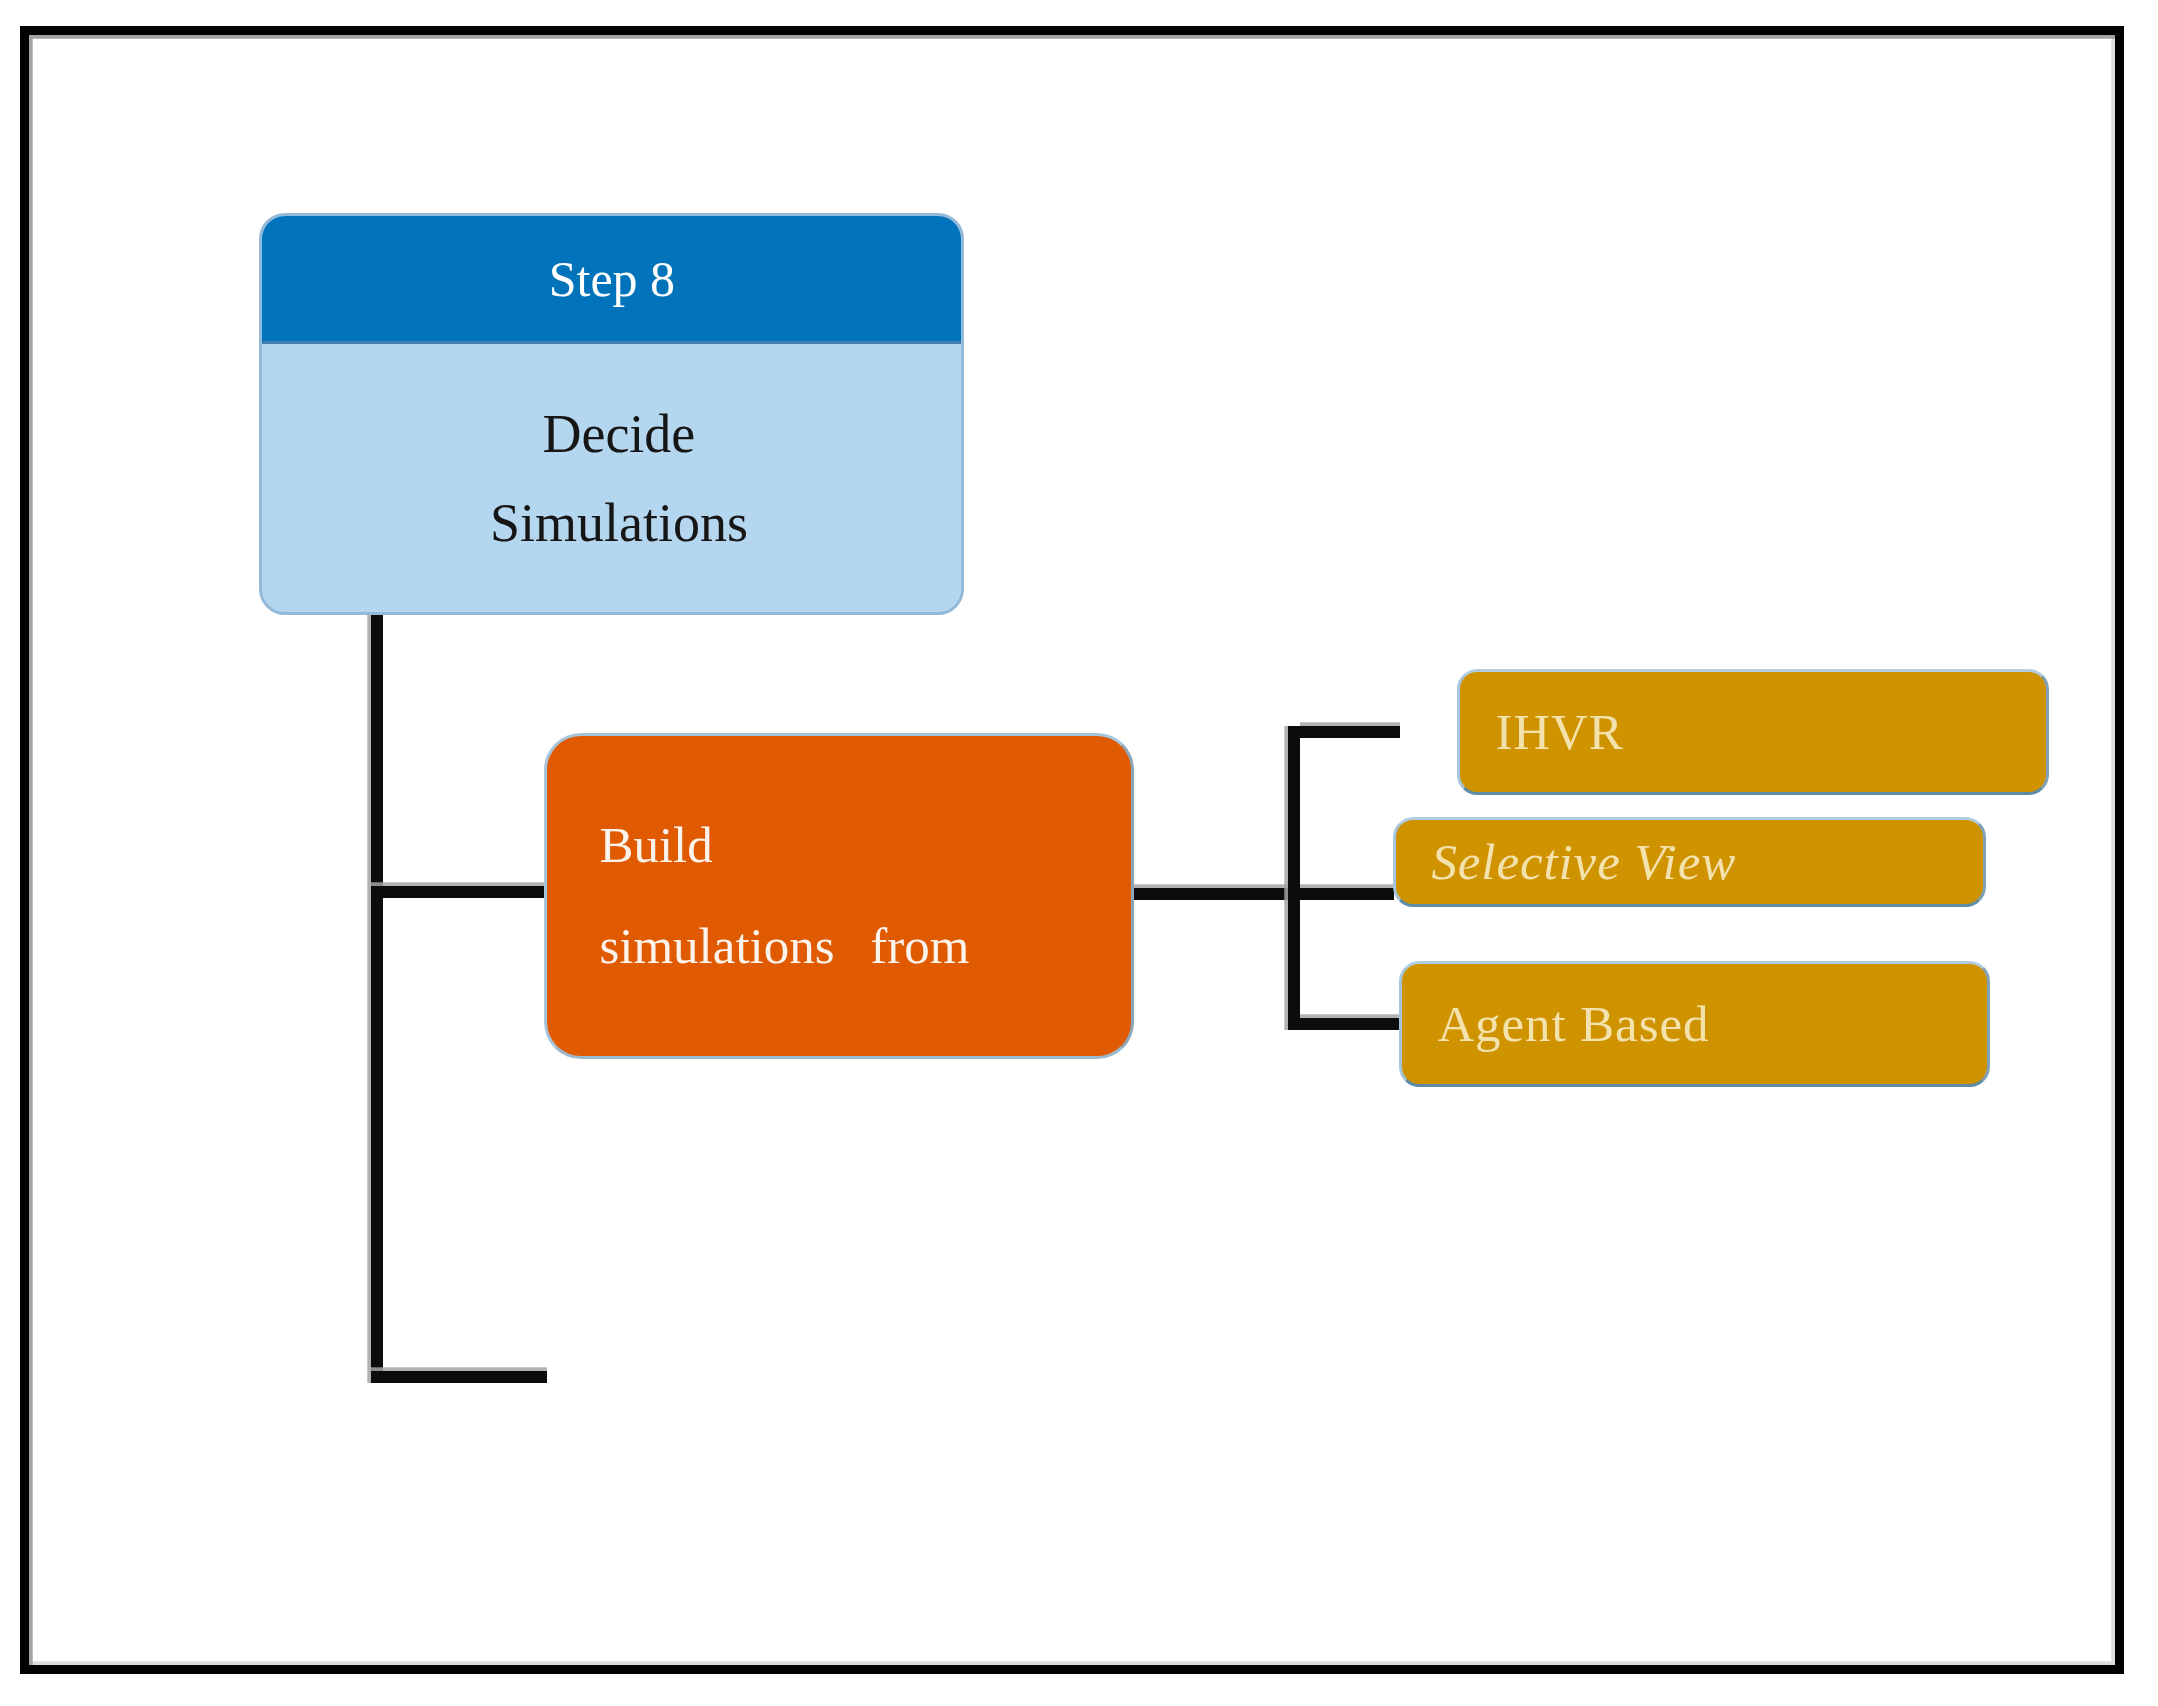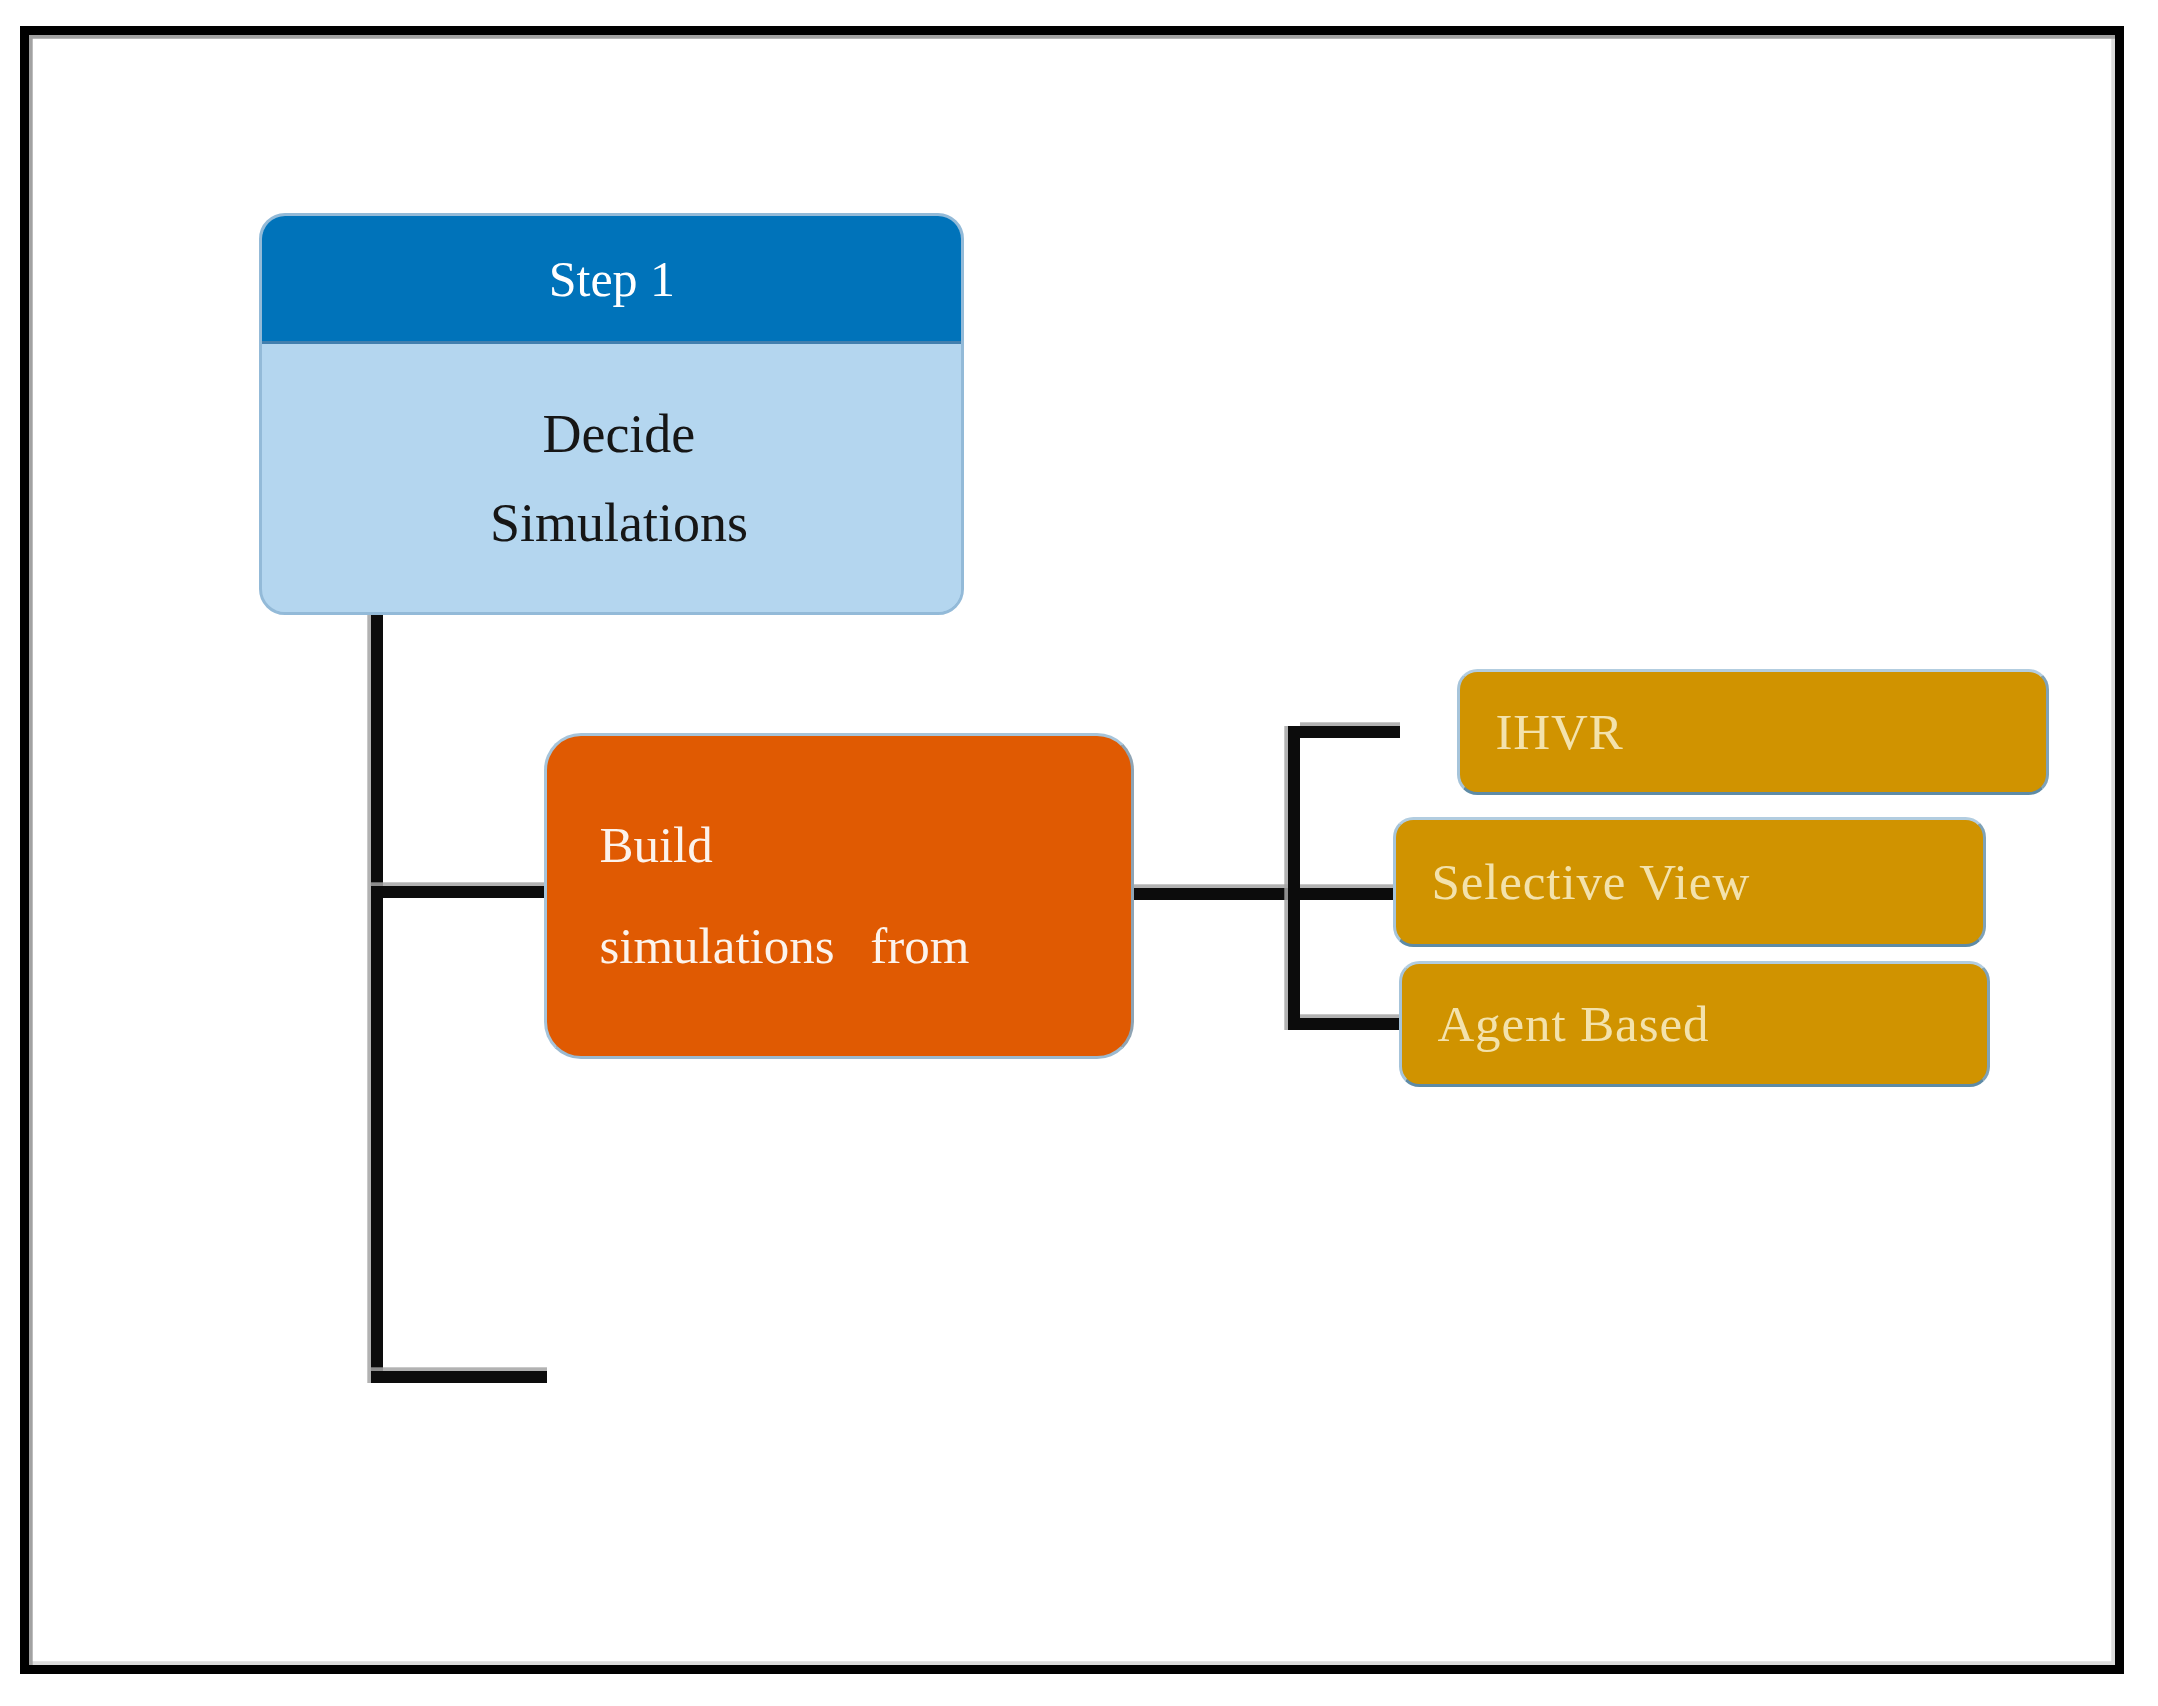--- a/index.html
+++ b/index.html
@@ -103,21 +103,21 @@
     border-bottom-color: #5e8ba6;
     border-radius: 20.4px;
     color: #f3e2ac;
     font-size: 51px;
     display: flex;
     align-items: center;
     padding-left: 35px;
     letter-spacing: 0.9px;
   }
   .leaf-ihvr      { left: 1428px; top: 634px; width: 592px; height: 126px; }
-  .leaf-selective { left: 1364px; top: 782px; width: 593px; height: 130px; }
+  .leaf-selective { left: 1364px; top: 782px; width: 593px; height: 90px; font-style: italic; }
   .leaf-agent     { left: 1370px; top: 926px; width: 591px; height: 126px; }
   
   .conn {
     position: absolute;
     background: #0c0c0c;
   }
   .conn.v { box-shadow: -3.7px 0 0 rgba(165,165,165,0.85); }
   .conn.h { box-shadow: 0 -3.7px 0 rgba(165,165,165,0.85); }
   .trunk-v        { left: 342px;  top: 577px;  width: 12px;  height: 771px; }
   .build-branch-h { left: 342px;  top: 851px;  width: 176px; height: 12px; }
@@ -136,21 +136,21 @@
     <div class="conn v trunk-v"></div>
     <div class="conn h build-branch-h"></div>
     <div class="conn h legacy-branch-h"></div>
     <div class="conn h mid-h"></div>
     <div class="conn v leaves-v"></div>
     <div class="conn h ihvr-h"></div>
     <div class="conn h agent-h"></div>
 
     <div class="node step1">
       <div class="step1-header">
-        <span>Step 1</span>
+        <span>Step 8</span>
       </div>
       <div class="step1-body">
         <div class="tline">Decide</div>
         <div class="tline">Simulations</div>
       </div>
     </div>
 
     <div class="node orange build">
       <div class="tline">Build</div>
       <div class="tline">simulations from</div>

